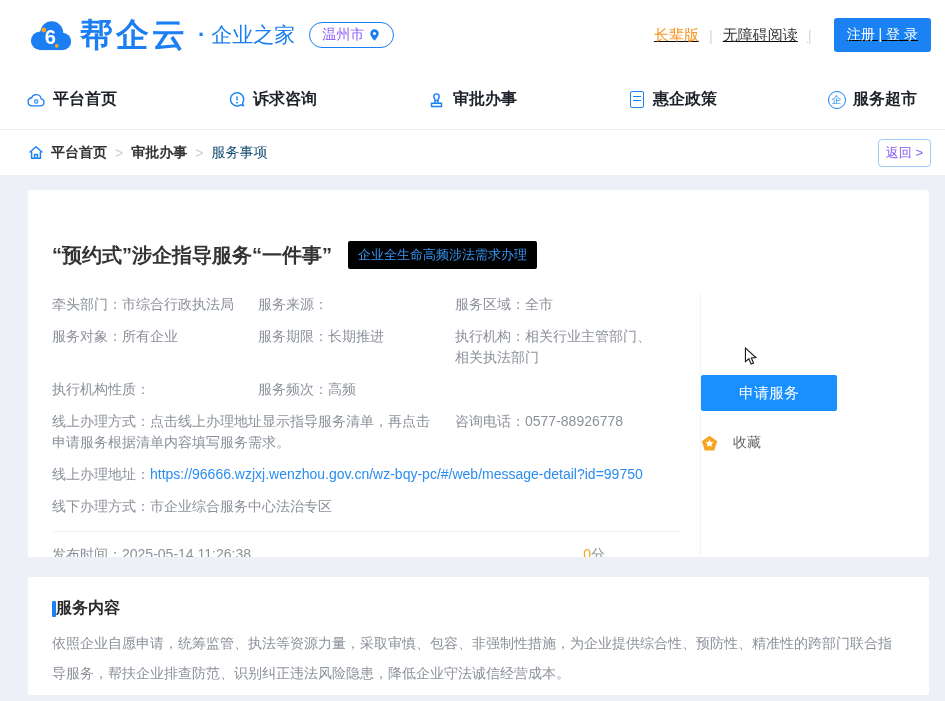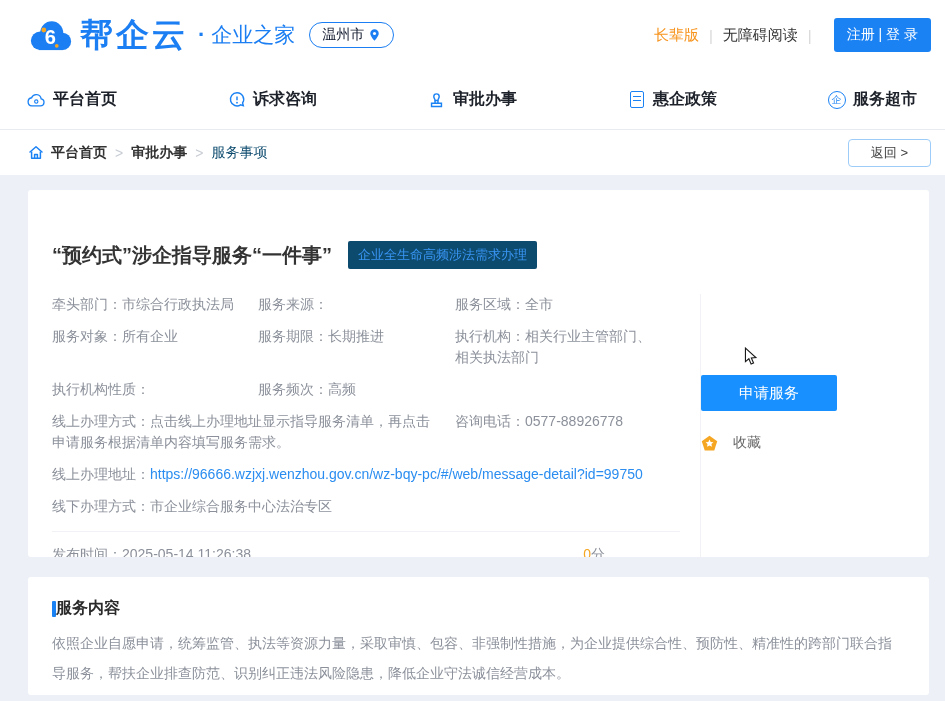--- a/index.html
+++ b/index.html
@@ -7,22 +7,22 @@
   body { font-family:"Liberation Sans","DejaVu Sans",sans-serif; }
   .page { position:relative; width:945px; height:701px; background:#edf1f7; overflow:hidden; }
 
   
   .header { height:70px; background:#fff; display:flex; align-items:center; padding:0 14px 0 28px; }
   .brand { display:flex; align-items:center; cursor:pointer; }
   .logo-icon { width:46px; height:36px; margin-right:6px; }
   .brand-name { font-size:33px; font-weight:bold; color:#1b7ef2; letter-spacing:3px; }
   .brand-dot { font-size:22px; color:#1b7ef2; margin:0 6px 0 10px; font-weight:bold; }
   .brand-suffix { font-size:21px; color:#1b7ef2; }
-  .loc-pill { display:flex; align-items:center; gap:4px; margin-left:14px; border:1px solid #1b7ef2; border-radius:15px; padding:3px 12px; color:#0f172a; font-size:14px; cursor:pointer; }
-  .header-right { margin-left:auto; display:flex; align-items:center; font-size:15px; }
+  .loc-pill { display:flex; align-items:center; gap:4px; margin-left:14px; border:1px solid #1b7ef2; border-radius:15px; padding:3px 12px; color:#8b5cf6; font-size:14px; cursor:pointer; }
+  .header-right { margin-left:auto; display:flex; align-items:center; font-size:15px;text-decoration:underline; }
   .elder { color:#f7941e; cursor:pointer; }
   .hsep { color:#d8d8d8; margin:0 10px; }
   .a11y { color:#333; cursor:pointer; }
   .reg-btn { margin-left:12px; background:#1b82f4; color:#fff; font-size:14px; padding:8px 13px; border:none; border-radius:3px; cursor:pointer; }
 
   
   .nav { height:60px; background:#fff; display:flex; align-items:center; justify-content:space-between; padding:0 28px 0 27px; border-bottom:1px solid #e8ecf1; }
   .nav-item { display:flex; align-items:center; gap:7px; cursor:pointer; }
   .nav-item .nlabel { font-size:16px; font-weight:bold; color:#1d2129; }
   .nav-ic { width:19px; height:19px; display:inline-flex; align-items:center; justify-content:center; }
@@ -30,30 +30,30 @@
   .doc-ic { width:14px; height:17px; border:1.4px solid #1b82f4; border-radius:2px; position:relative; }
   .doc-ic::before, .doc-ic::after { content:""; position:absolute; left:2px; right:2px; height:1.4px; background:#1b82f4; }
   .doc-ic::before { top:4px; } .doc-ic::after { top:8px; }
 
   
   .crumb-bar { height:45px; background:#fff; display:flex; align-items:center; padding:0 14px 0 28px; font-size:14px; }
   .crumb-strong { color:#333; font-weight:bold; cursor:pointer; }
   .crumb-sep { color:#c7ccd4; margin:0 8px; }
   .crumb-cur { color:#0c4a6e; }
   .crumb-home { margin-right:7px; display:inline-flex; }
-  .back-btn { margin-left:auto; background:#fff; border:1px solid #9dccf9; color:#404040; font-size:13px; padding:4px 22px; border-radius:4px; cursor:pointer; }
+  .back-btn { margin-left:auto; background:#fff; border:1px solid #9dccf9; color:#8b5cf6; font-size:13px; padding:4px 7px; border-radius:4px; cursor:pointer; }
 
   .band { height:15px; background:#edf1f7; }
 
   
   .card { background:#fff; border-radius:3px; margin:0 16px 0 28px; }
   .detail-card { height:367px; padding:18px 24px; overflow:hidden; }
   .title-row { display:flex; align-items:center; padding:33px 0 25px; }
   .d-title { font-size:20px; font-weight:bold; color:#333; }
-  .d-badge { margin-left:16px; background:#0c4a6e; color:#3a96f5; font-size:13px; padding:5px 10px; border-radius:2px; }
+  .d-badge { margin-left:16px; background:#000000; color:#3a96f5; font-size:13px; padding:5px 10px; border-radius:2px; }
   .d-body { display:flex; align-items:stretch; }
   .d-left { width:648px; padding-right:20px; }
   .d-right { flex:1; border-left:1px solid #f0f2f5; display:flex; flex-direction:column; }
   .fields { display:grid; grid-template-columns:206px 197px 1fr; row-gap:11px; font-size:14px; color:#8b909a; }
   .field { line-height:21px; padding-right:16px; }
   .span2 { grid-column:1/3; }
   .span3 { grid-column:1/4; }
   .field a { color:#2b8df0; text-decoration:none; cursor:pointer; }
   .pub-divider { border-top:1px solid #f0f2f5; margin-top:14px; }
   .pub-row { display:flex; align-items:center; justify-content:space-between; padding-top:14px; font-size:14px; color:#8b909a; }

